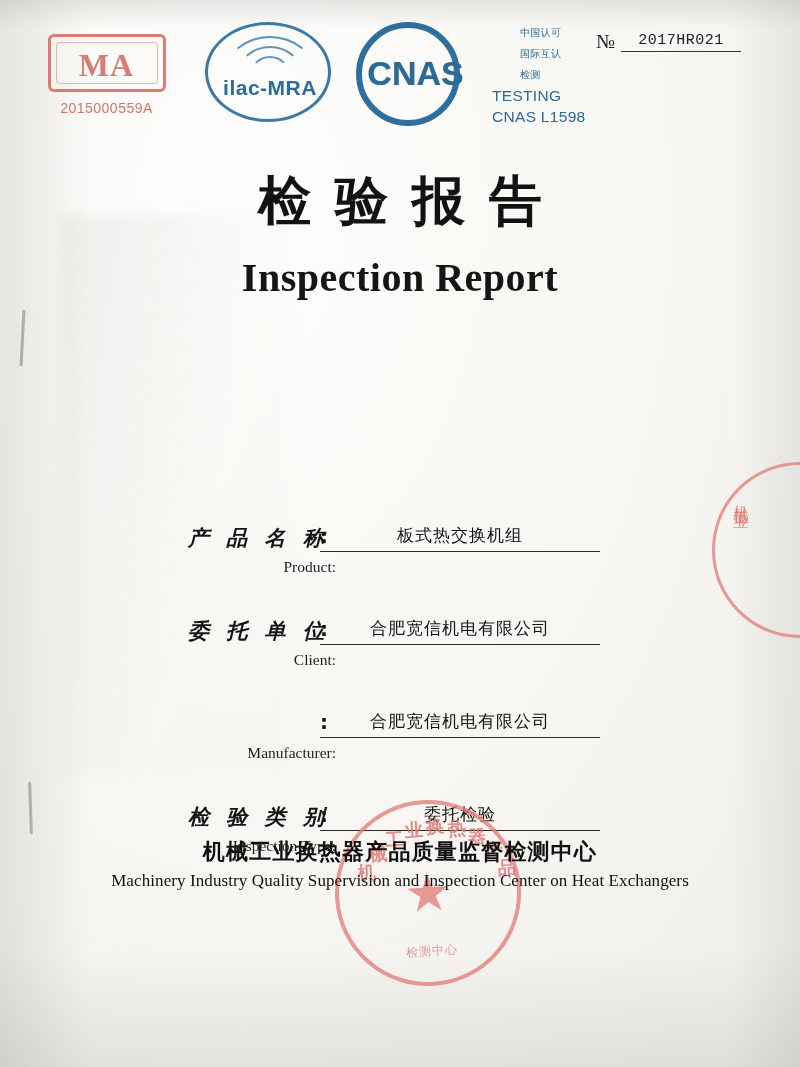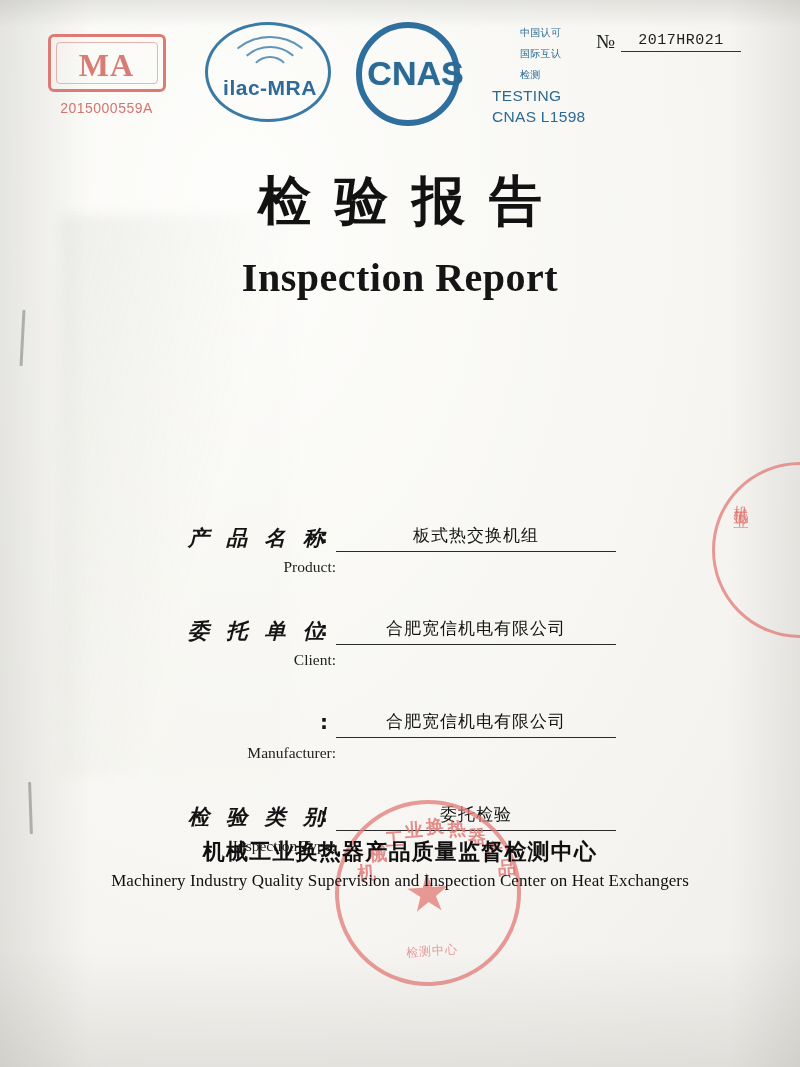--- a/index.html
+++ b/index.html
@@ -249,21 +249,21 @@
   .field .cn-colon {
     position: absolute;
     left: 132px; top: 0;
     font-family: "DejaVu Sans", sans-serif;
     font-weight: bold;
     font-size: 20px;
     color: #141414;
   }
   .field .value-line {
     position: absolute;
-    left: 148px; top: 0;
+    left: 132px; top: 0;
     width: 280px;
     border-bottom: 1.4px solid #2a2a2a;
     text-align: center;
     padding-bottom: 4px;
     font-family: "DejaVu Sans", sans-serif;
     font-size: 17px;
     letter-spacing: 1px;
     color: #141414;
   }
   .field .en-label {

